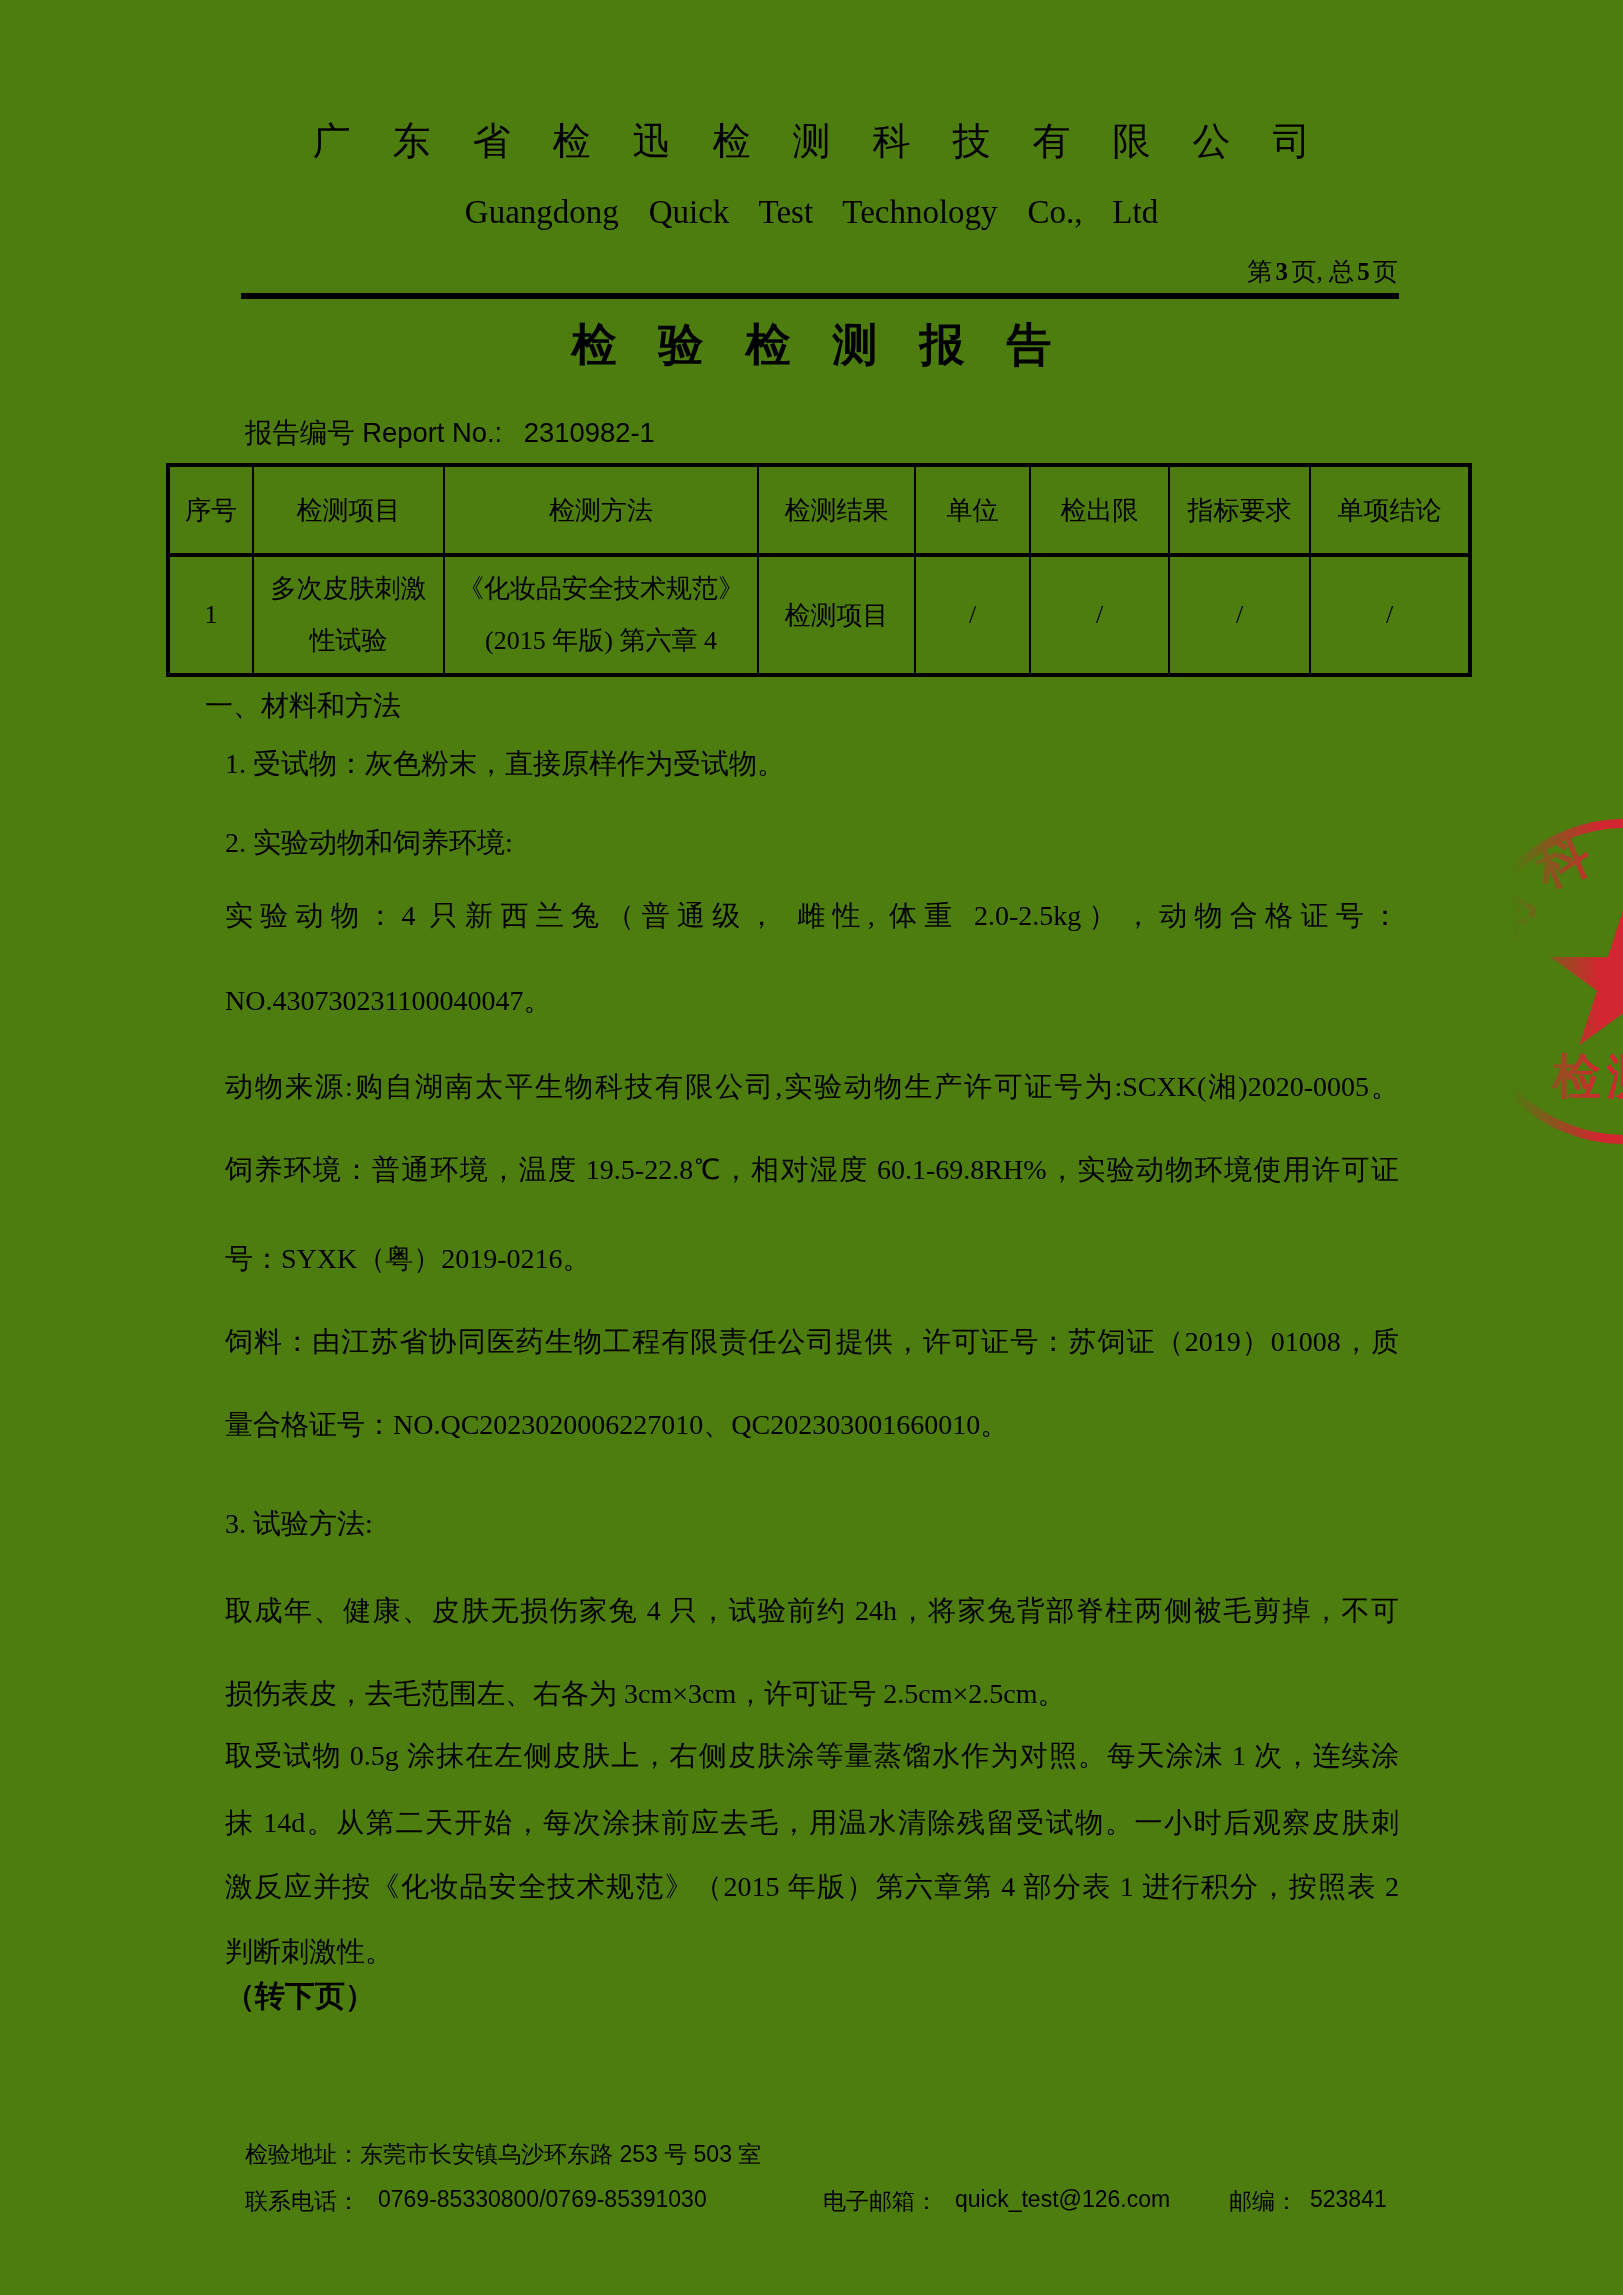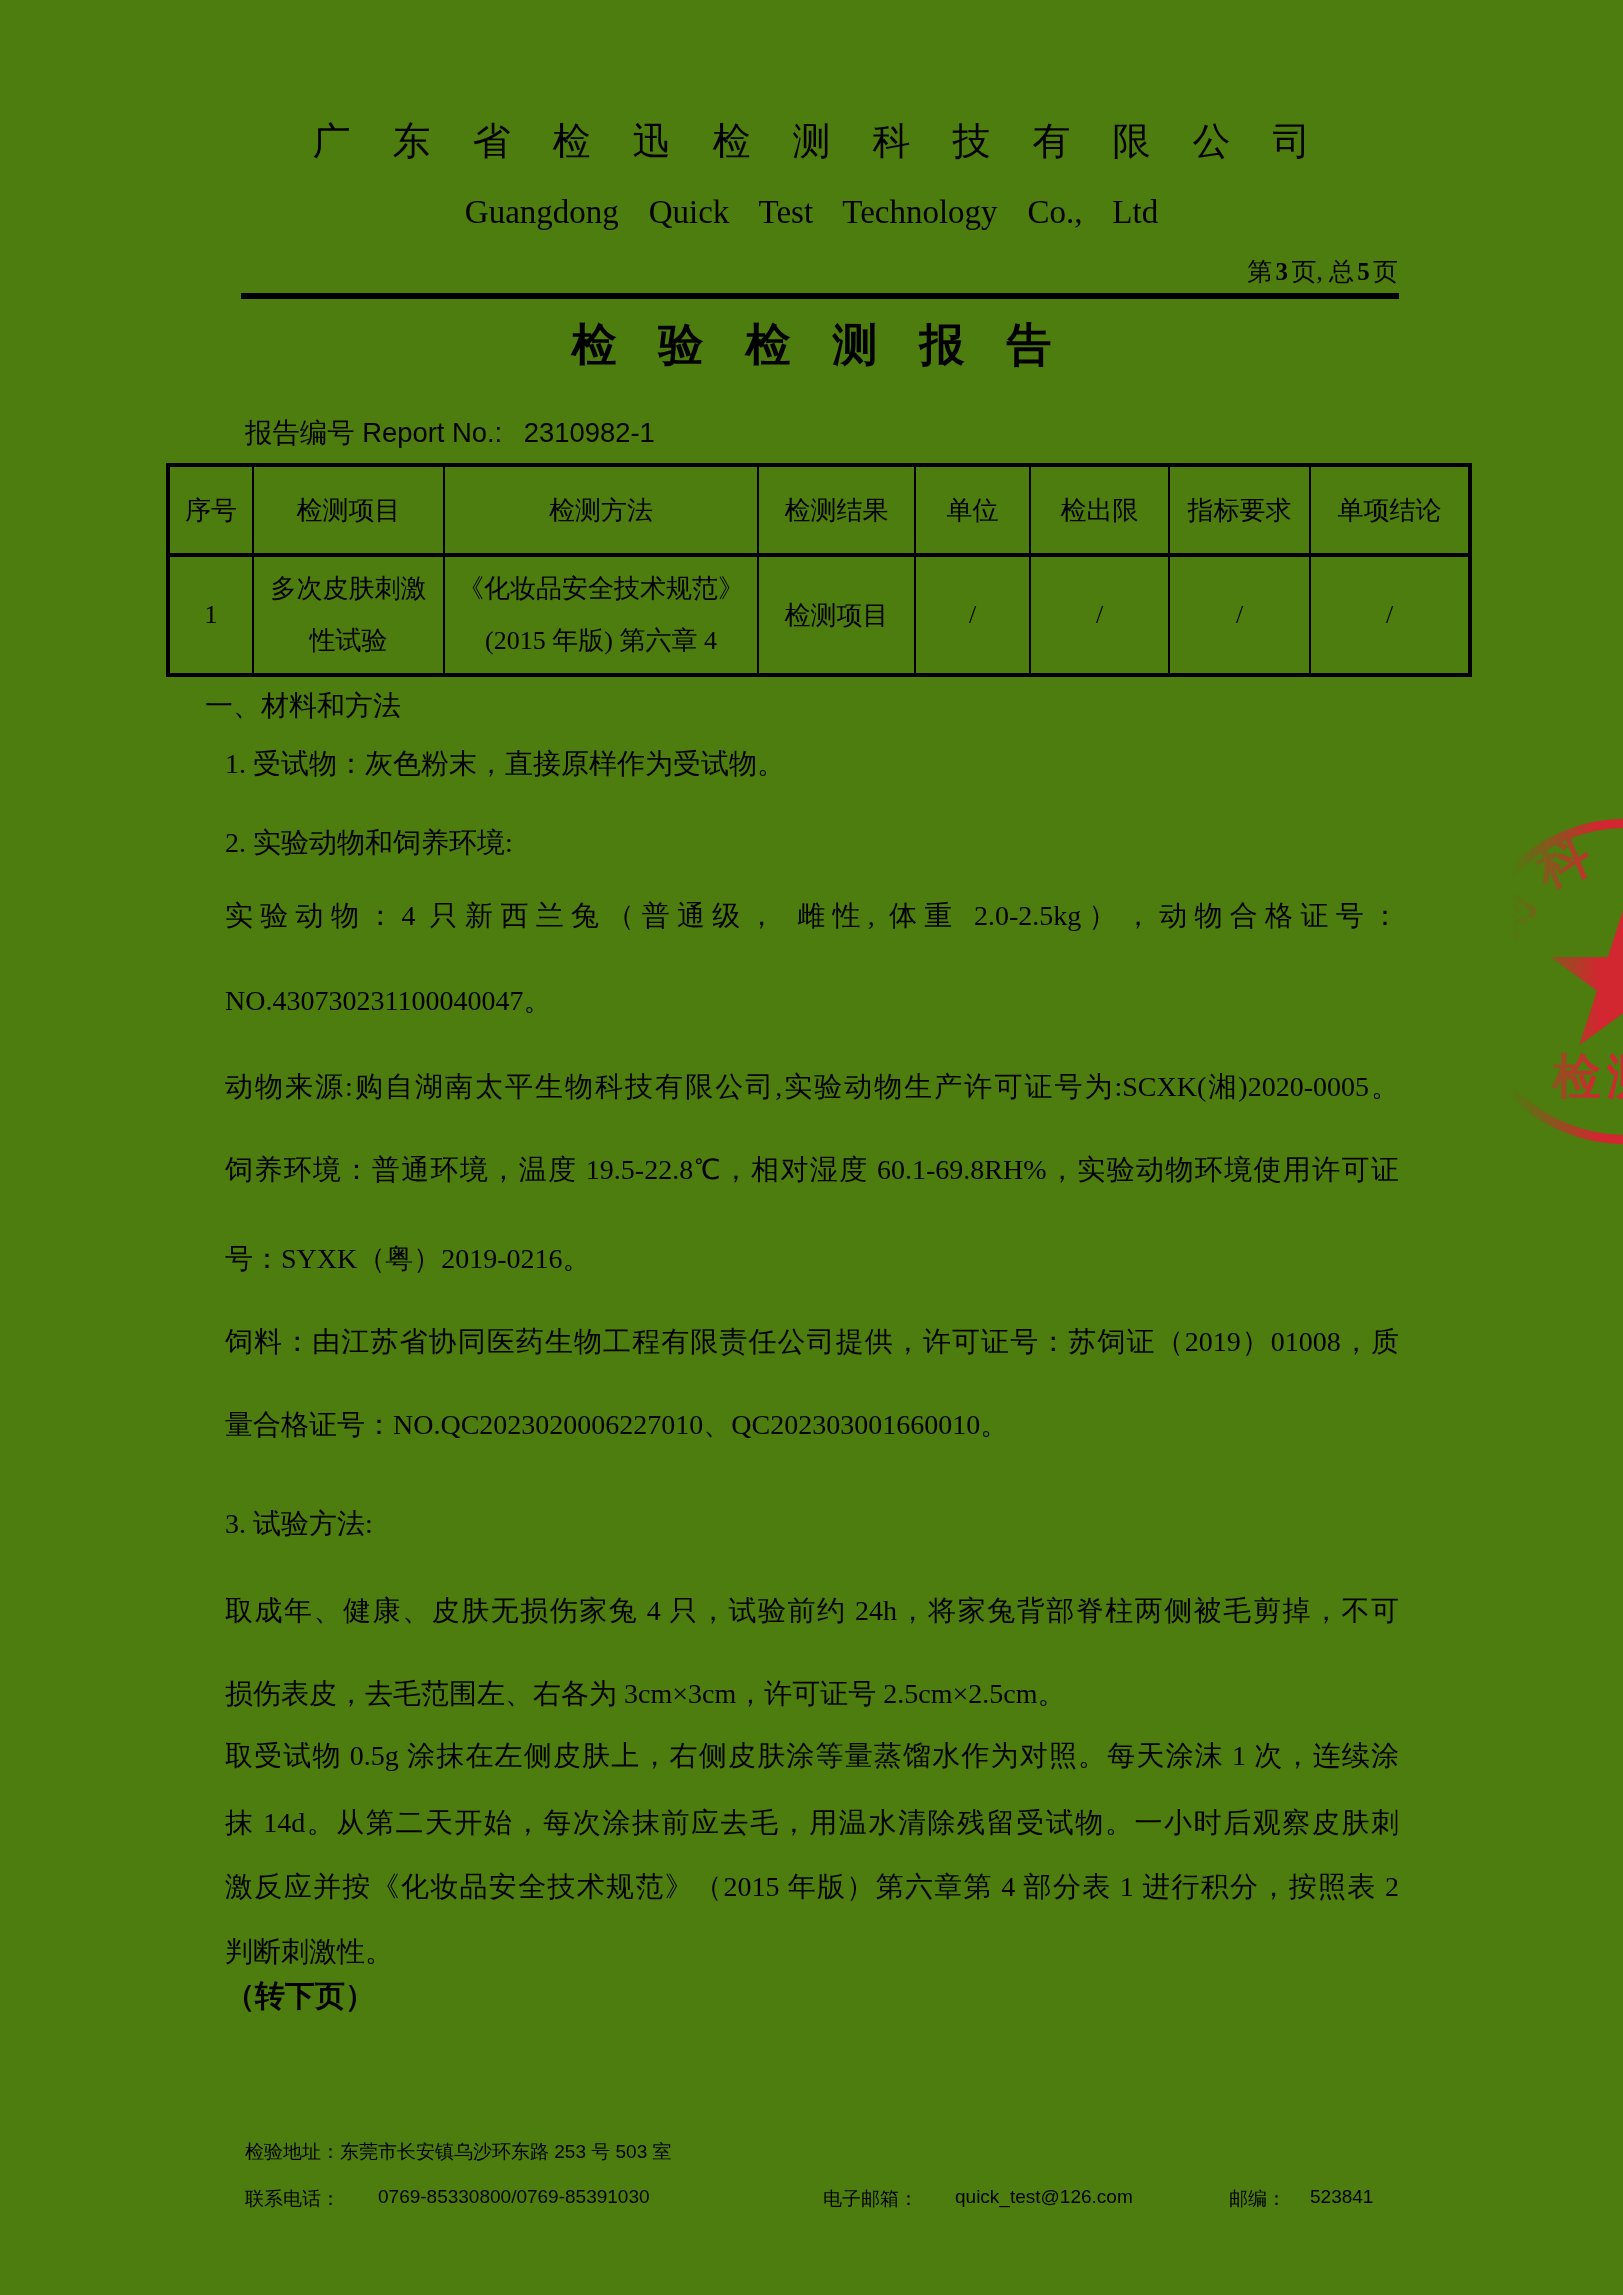--- a/index.html
+++ b/index.html
@@ -69,21 +69,21 @@
     white-space:normal;
     text-align:justify;
     text-align-last:justify;
   }
   .bl.sec{left:205px;}
   .bl.boldline{font-weight:bold;font-size:30px;}
   
   .fl{
     position:absolute;
     font-family:"Liberation Sans", sans-serif;
-    font-size:19px;white-space:nowrap;
+    font-size:23px;white-space:nowrap;
   }
   
   .stamp{
     position:absolute;left:1459px;top:815px;width:333px;height:333px;
     -webkit-mask-image:linear-gradient(90deg,transparent 0%,transparent 16%,#000 42%);
     mask-image:linear-gradient(90deg,transparent 0%,transparent 16%,#000 42%);
   }
 </style>
 </head>
 <body>

